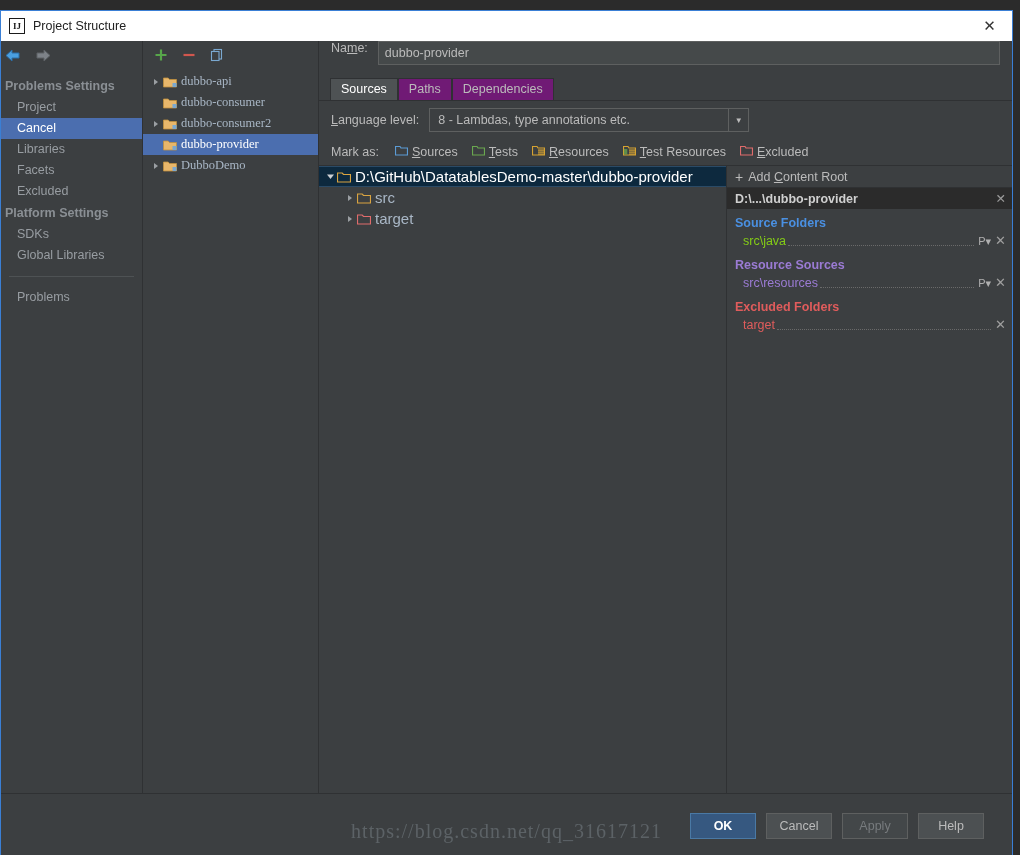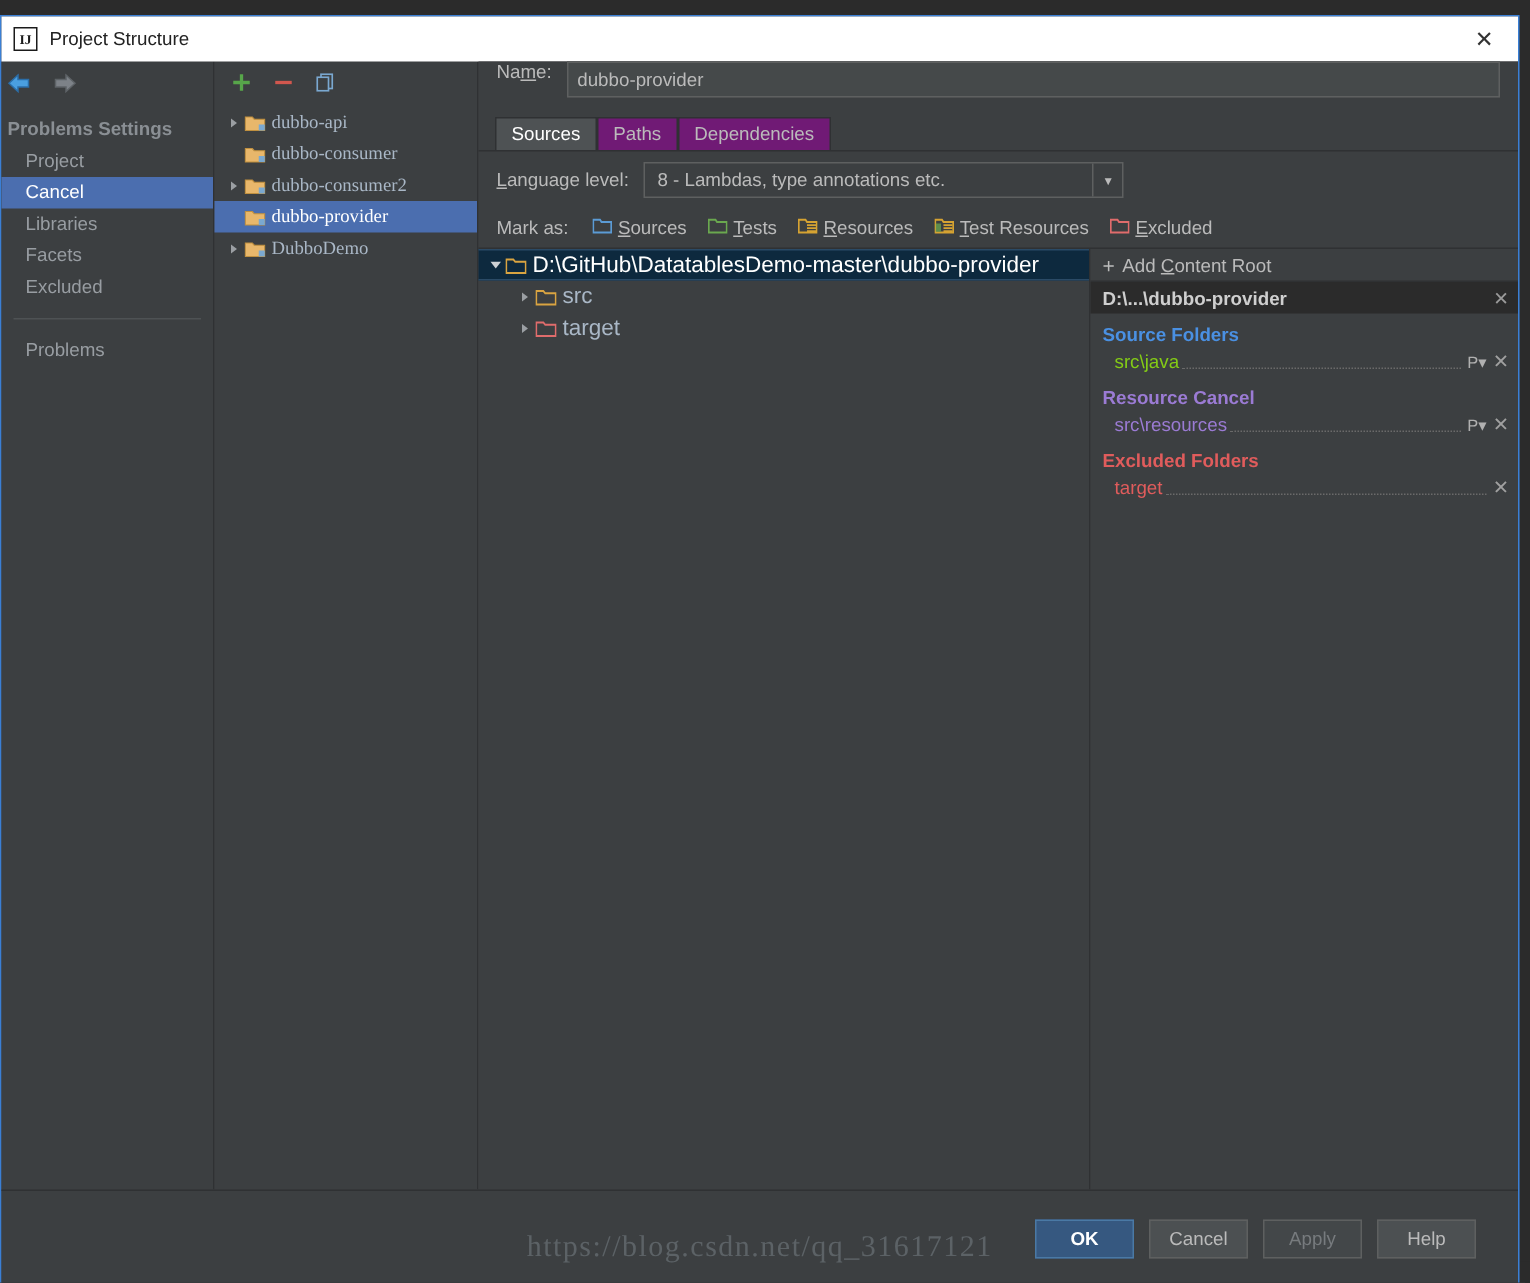--- a/index.html
+++ b/index.html
@@ -476,20 +476,25 @@
 
       <div class="sidebar-group">
         <div class="group-title">Problems Settings</div>
         <div class="side-item">Project</div>
         <div class="side-item selected">Cancel</div>
         <div class="side-item">Libraries</div>
         <div class="side-item">Facets</div>
         <div class="side-item">Excluded</div>
       </div>
 
+      <div class="sidebar-group" style="padding-top:0;">
+        <div class="group-title">Platform Settings</div>
+        <div class="side-item">SDKs</div>
+        <div class="side-item">Global Libraries</div>
+      </div>
 
       <div class="side-sep"></div>
       <div class="side-item">Problems</div>
     </div>
 
     <div class="modules-col">
       <div class="modules-toolbar">
         <div class="tb-icon">
           <svg width="14" height="14" viewBox="0 0 14 14">
             <path d="M7 1.5 L7 12.5 M1.5 7 L12.5 7" stroke="#57a64a" stroke-width="2.2" stroke-linecap="butt"></path>
@@ -715,21 +720,21 @@
           </div>
 
           <div class="sect-title" style="color:#4a90e2;">Source Folders</div>
           <div class="folder-line">
             <span class="folder-name" style="color:#84cc16;">src\java</span>
             <span class="dots"></span>
             <span class="pkg-ico">P▾</span>
             <span class="x-ico">✕</span>
           </div>
 
-          <div class="sect-title" style="color:#9b7bd4;">Resource Cancel</div>
+          <div class="sect-title" style="color:#9b7bd4;">Resource Sources</div>
           <div class="folder-line">
             <span class="folder-name" style="color:#9b7bd4;">src\resources</span>
             <span class="dots"></span>
             <span class="pkg-ico">P▾</span>
             <span class="x-ico">✕</span>
           </div>
 
           <div class="sect-title" style="color:#e05c5c;">Excluded Folders</div>
           <div class="folder-line">
             <span class="folder-name" style="color:#e05c5c;">target</span>

